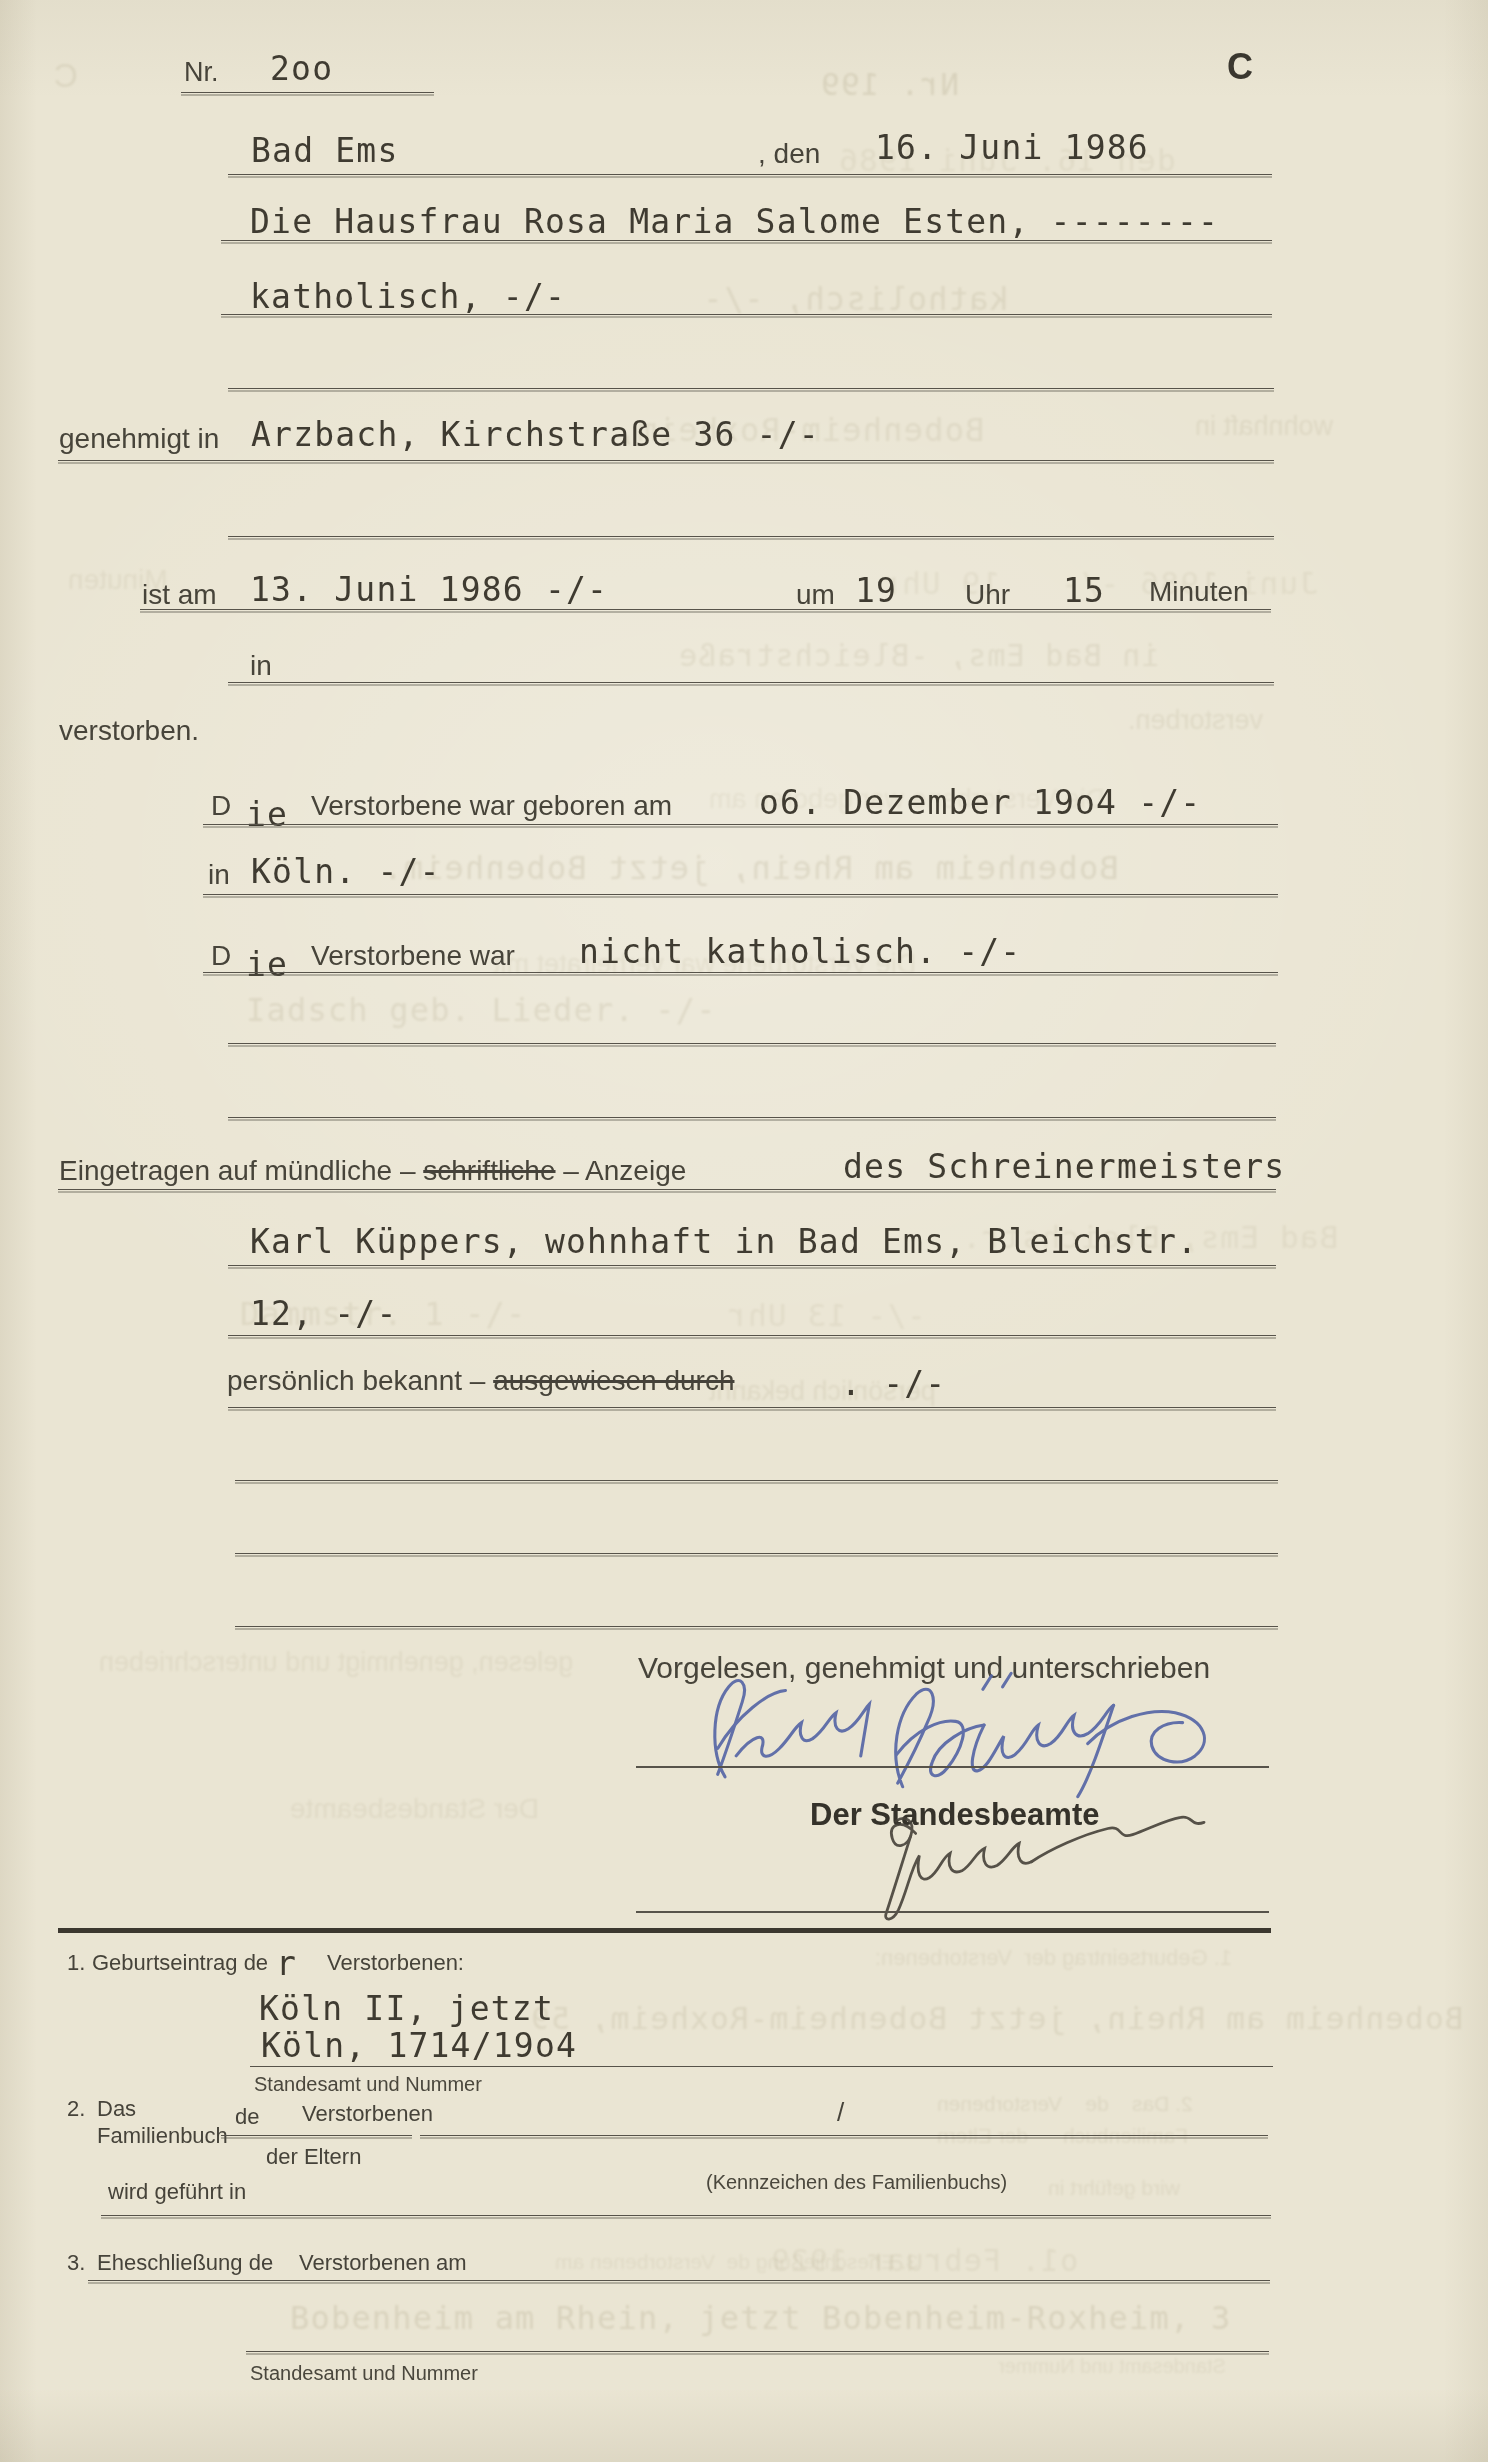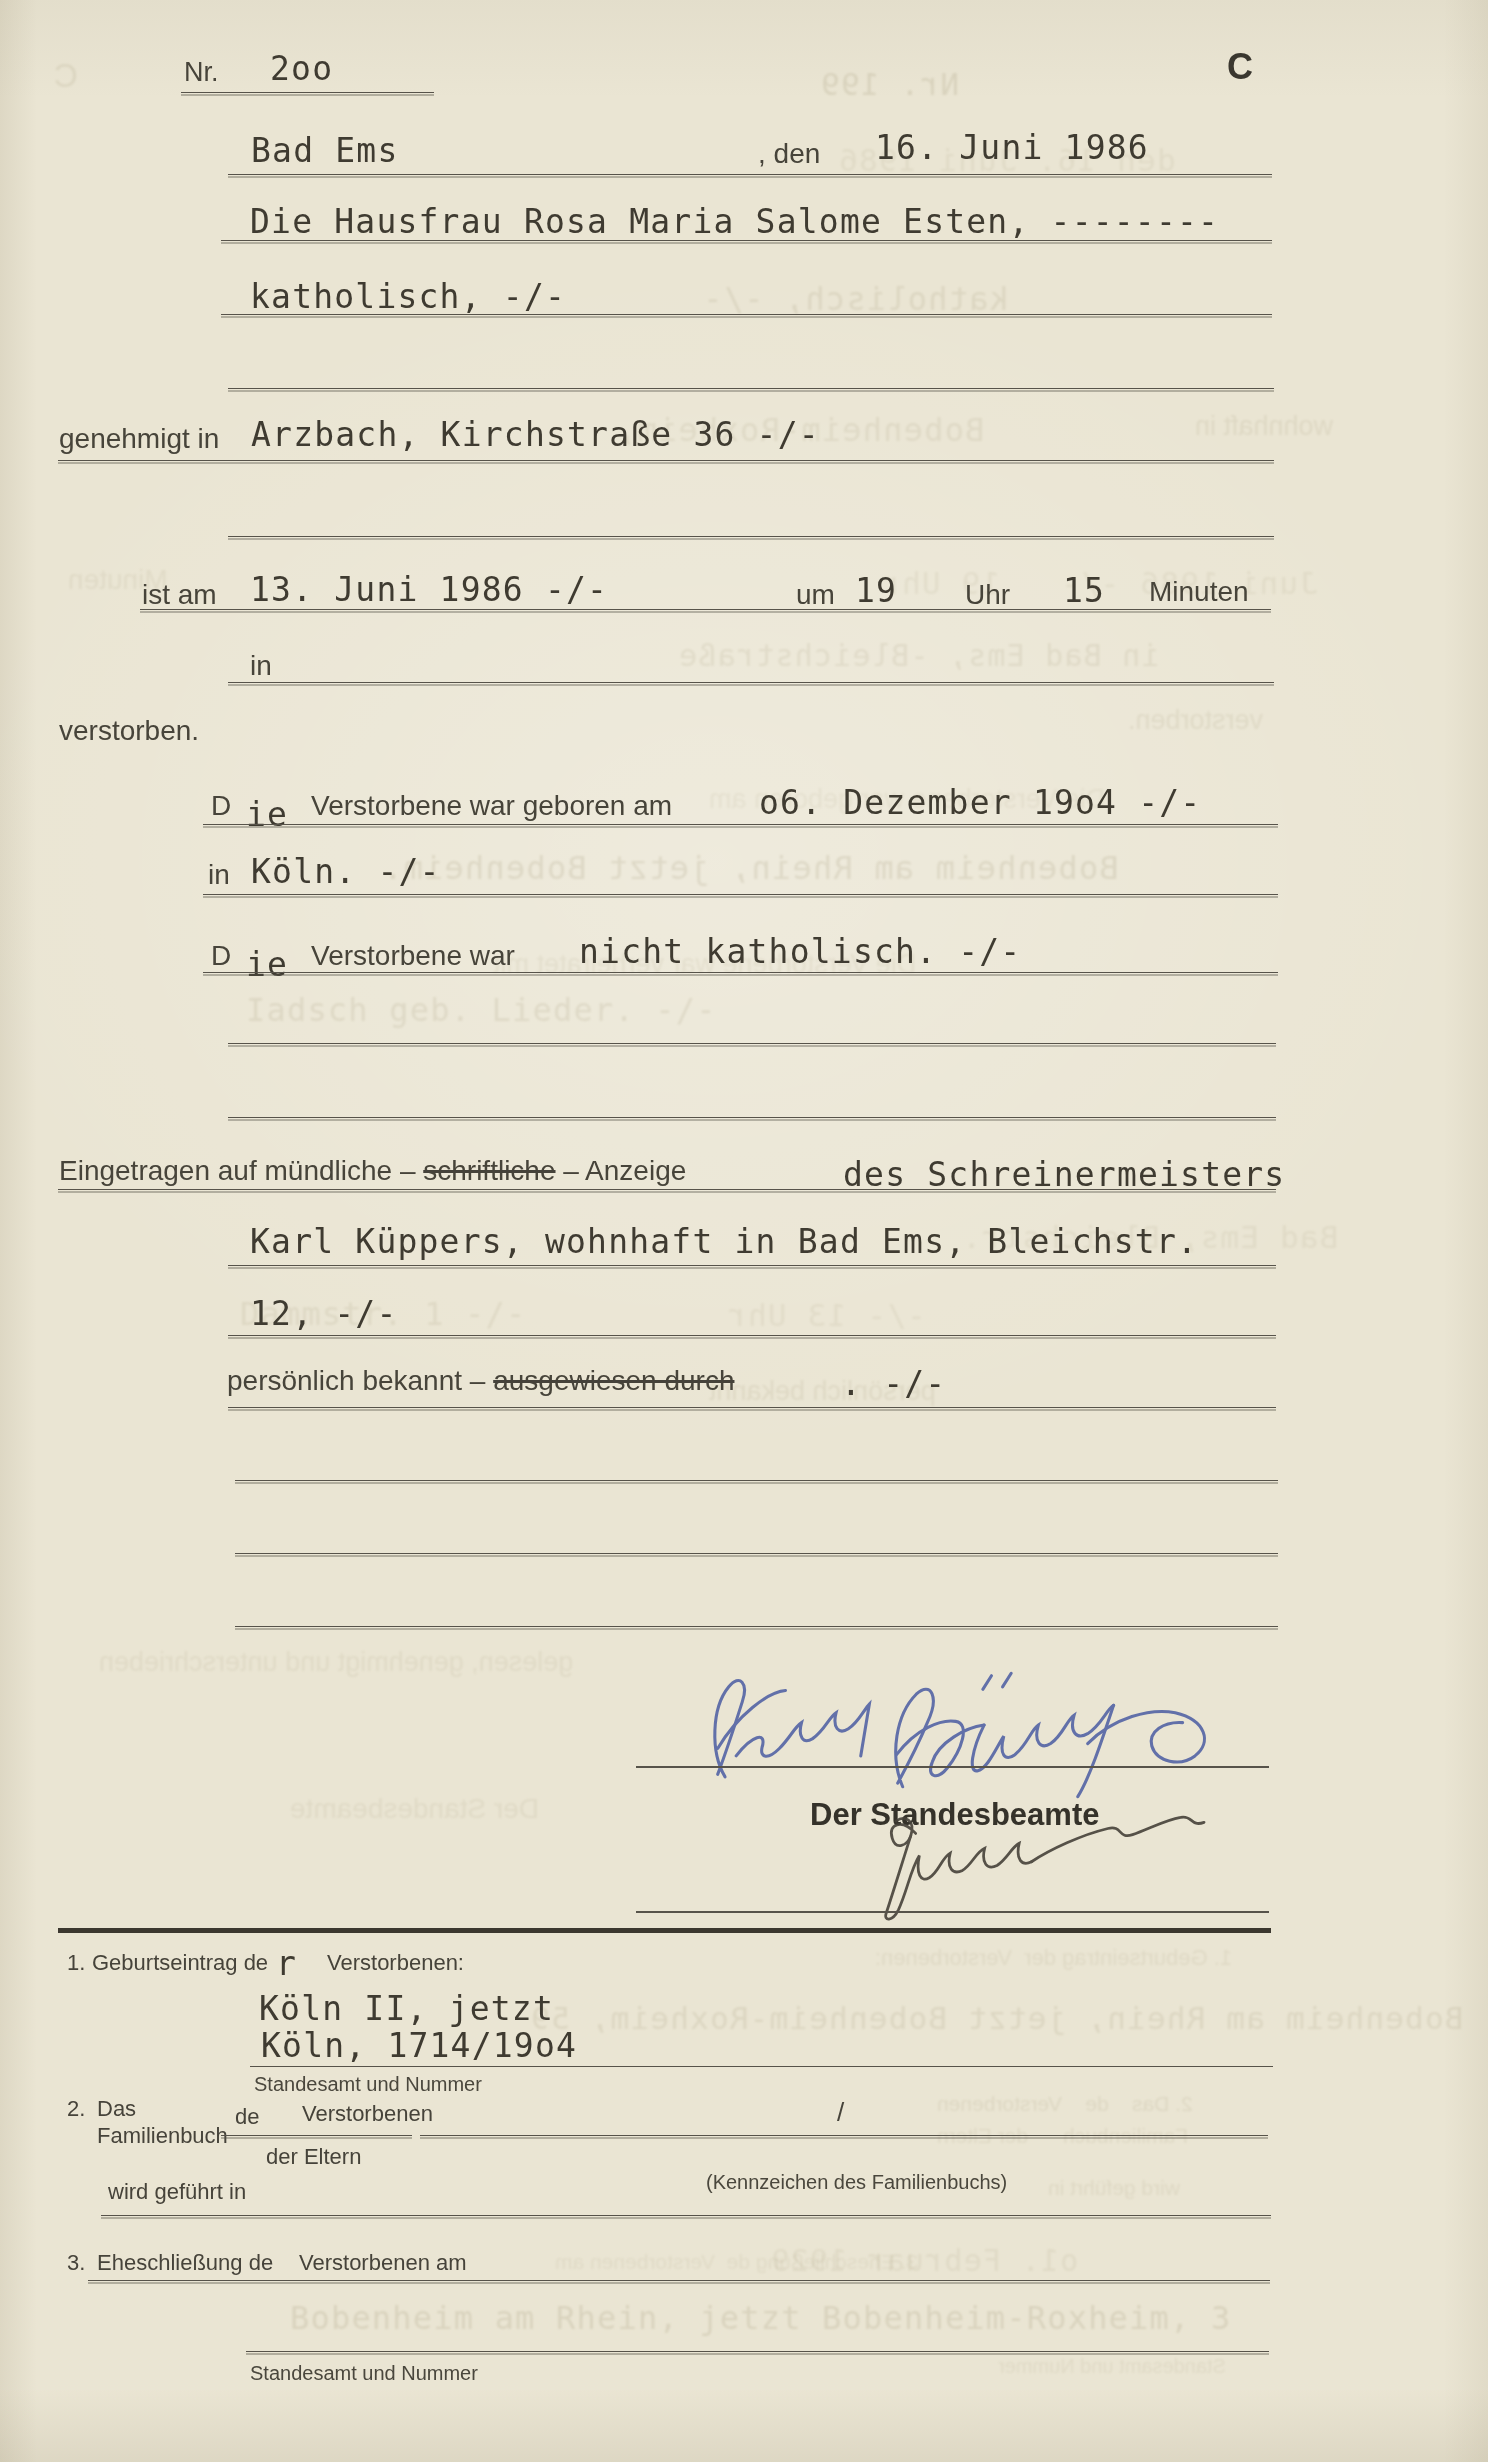--- a/index.html
+++ b/index.html
@@ -116,37 +116,38 @@
   <span class="t printed" style="left:211px;top:942px;">D</span>
   <span class="t typed" style="left:246px;top:948px;">ie</span>
   <span class="t printed" style="left:311px;top:942px;">Verstorbene war</span>
   <span class="t typed" style="left:579px;top:935px;">nicht katholisch. -/-</span>
   <div class="rule2" style="left:203px;top:972px;width:1075px;"></div>
 
   <div class="rule2" style="left:228px;top:1043px;width:1048px;"></div>
   <div class="rule2" style="left:228px;top:1117px;width:1048px;"></div>
 
   <span class="t printed" style="left:59px;top:1157px;"><span>Eingetragen auf mündliche – </span><span class="strike">schriftliche</span><span> – Anzeige</span></span>
-  <span class="t typed" style="left:843px;top:1150px;margin-top:8px;">des Schreinermeisters</span>
+  <span class="t typed" style="left:843px;top:1150px;">des Schreinermeisters</span>
   <div class="rule2" style="left:58px;top:1189px;width:1218px;"></div>
 
   <span class="t typed" style="left:250px;top:1225px;">Karl Küppers, wohnhaft in Bad Ems, Bleichstr.</span>
   <div class="rule2" style="left:228px;top:1265px;width:1048px;"></div>
 
   <span class="t typed" style="left:250px;top:1297px;">12, -/-</span>
   <div class="rule2" style="left:228px;top:1335px;width:1048px;"></div>
 
   <span class="t printed" style="left:227px;top:1367px;"><span>persönlich bekannt – </span><span class="strike">ausgewiesen durch</span></span>
   <span class="t typed" style="left:820px;top:1367px;"> . -/-</span>
   <div class="rule2" style="left:228px;top:1407px;width:1048px;"></div>
 
   <div class="rule2" style="left:235px;top:1480px;width:1043px;"></div>
   <div class="rule2" style="left:235px;top:1553px;width:1043px;"></div>
   <div class="rule2" style="left:235px;top:1626px;width:1043px;"></div>
 
+  <span class="t printed" style="left:638px;top:1653px;font-size:30px;">Vorgelesen, genehmigt und unterschrieben</span>
 
   <svg class="sig" style="left:693px;top:1656px;" width="555" height="148" viewBox="0 0 900 240">
     <g fill="none" stroke="#5767a6" stroke-width="5" stroke-linecap="round" opacity="0.92">
       <path d="M52,196 C28,156 30,84 58,50 C76,28 90,44 80,74 C68,112 52,160 40,192"></path>
       <path d="M40,150 C72,96 122,58 150,56"></path>
       <path d="M70,162 C96,128 120,122 112,148 C108,166 122,168 140,150 C158,132 164,116 176,108 C170,130 178,144 194,134 C214,120 220,100 232,92 C226,116 236,128 252,118 C268,108 278,86 286,78 L272,162"></path>
       <path d="M340,212 C318,160 330,94 362,62 C386,40 400,66 380,108 C364,146 344,184 332,206"></path>
       <path d="M330,160 C362,118 402,102 426,106 C450,110 436,152 412,182 C396,202 378,196 388,172 C398,140 442,116 472,112"></path>
       <path d="M472,112 C452,152 446,190 462,186 C478,182 492,148 504,130 C496,160 506,172 522,160 C542,144 548,120 560,112 C552,140 564,152 580,142 C600,128 606,104 618,96 C610,124 622,136 640,126 C662,112 670,88 682,80"></path>
       <path d="M682,80 C664,134 644,196 624,228"></path>

